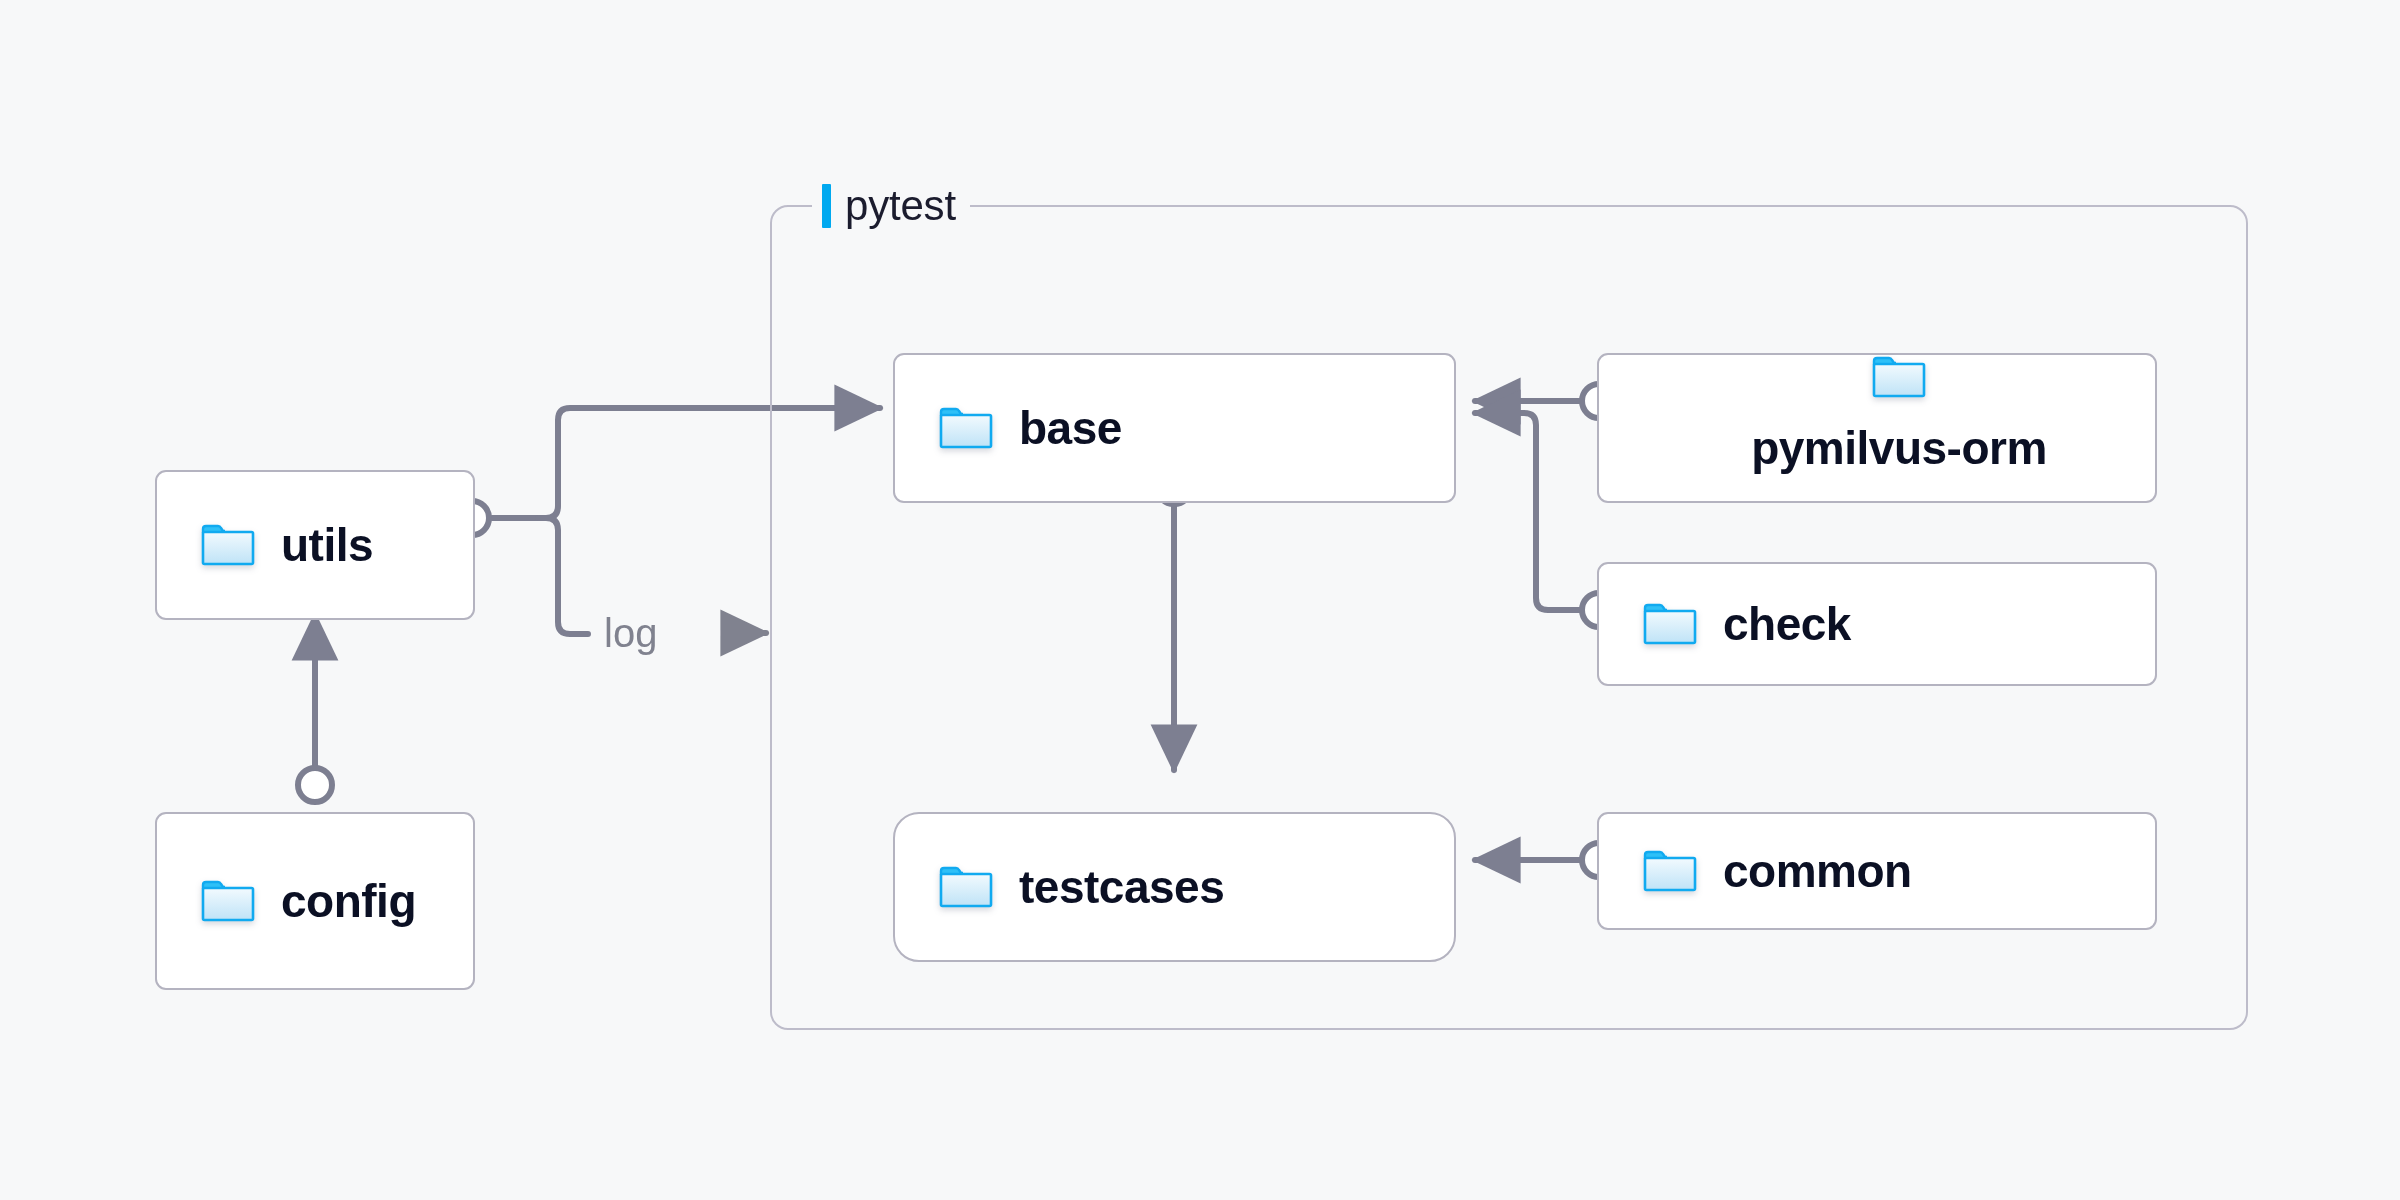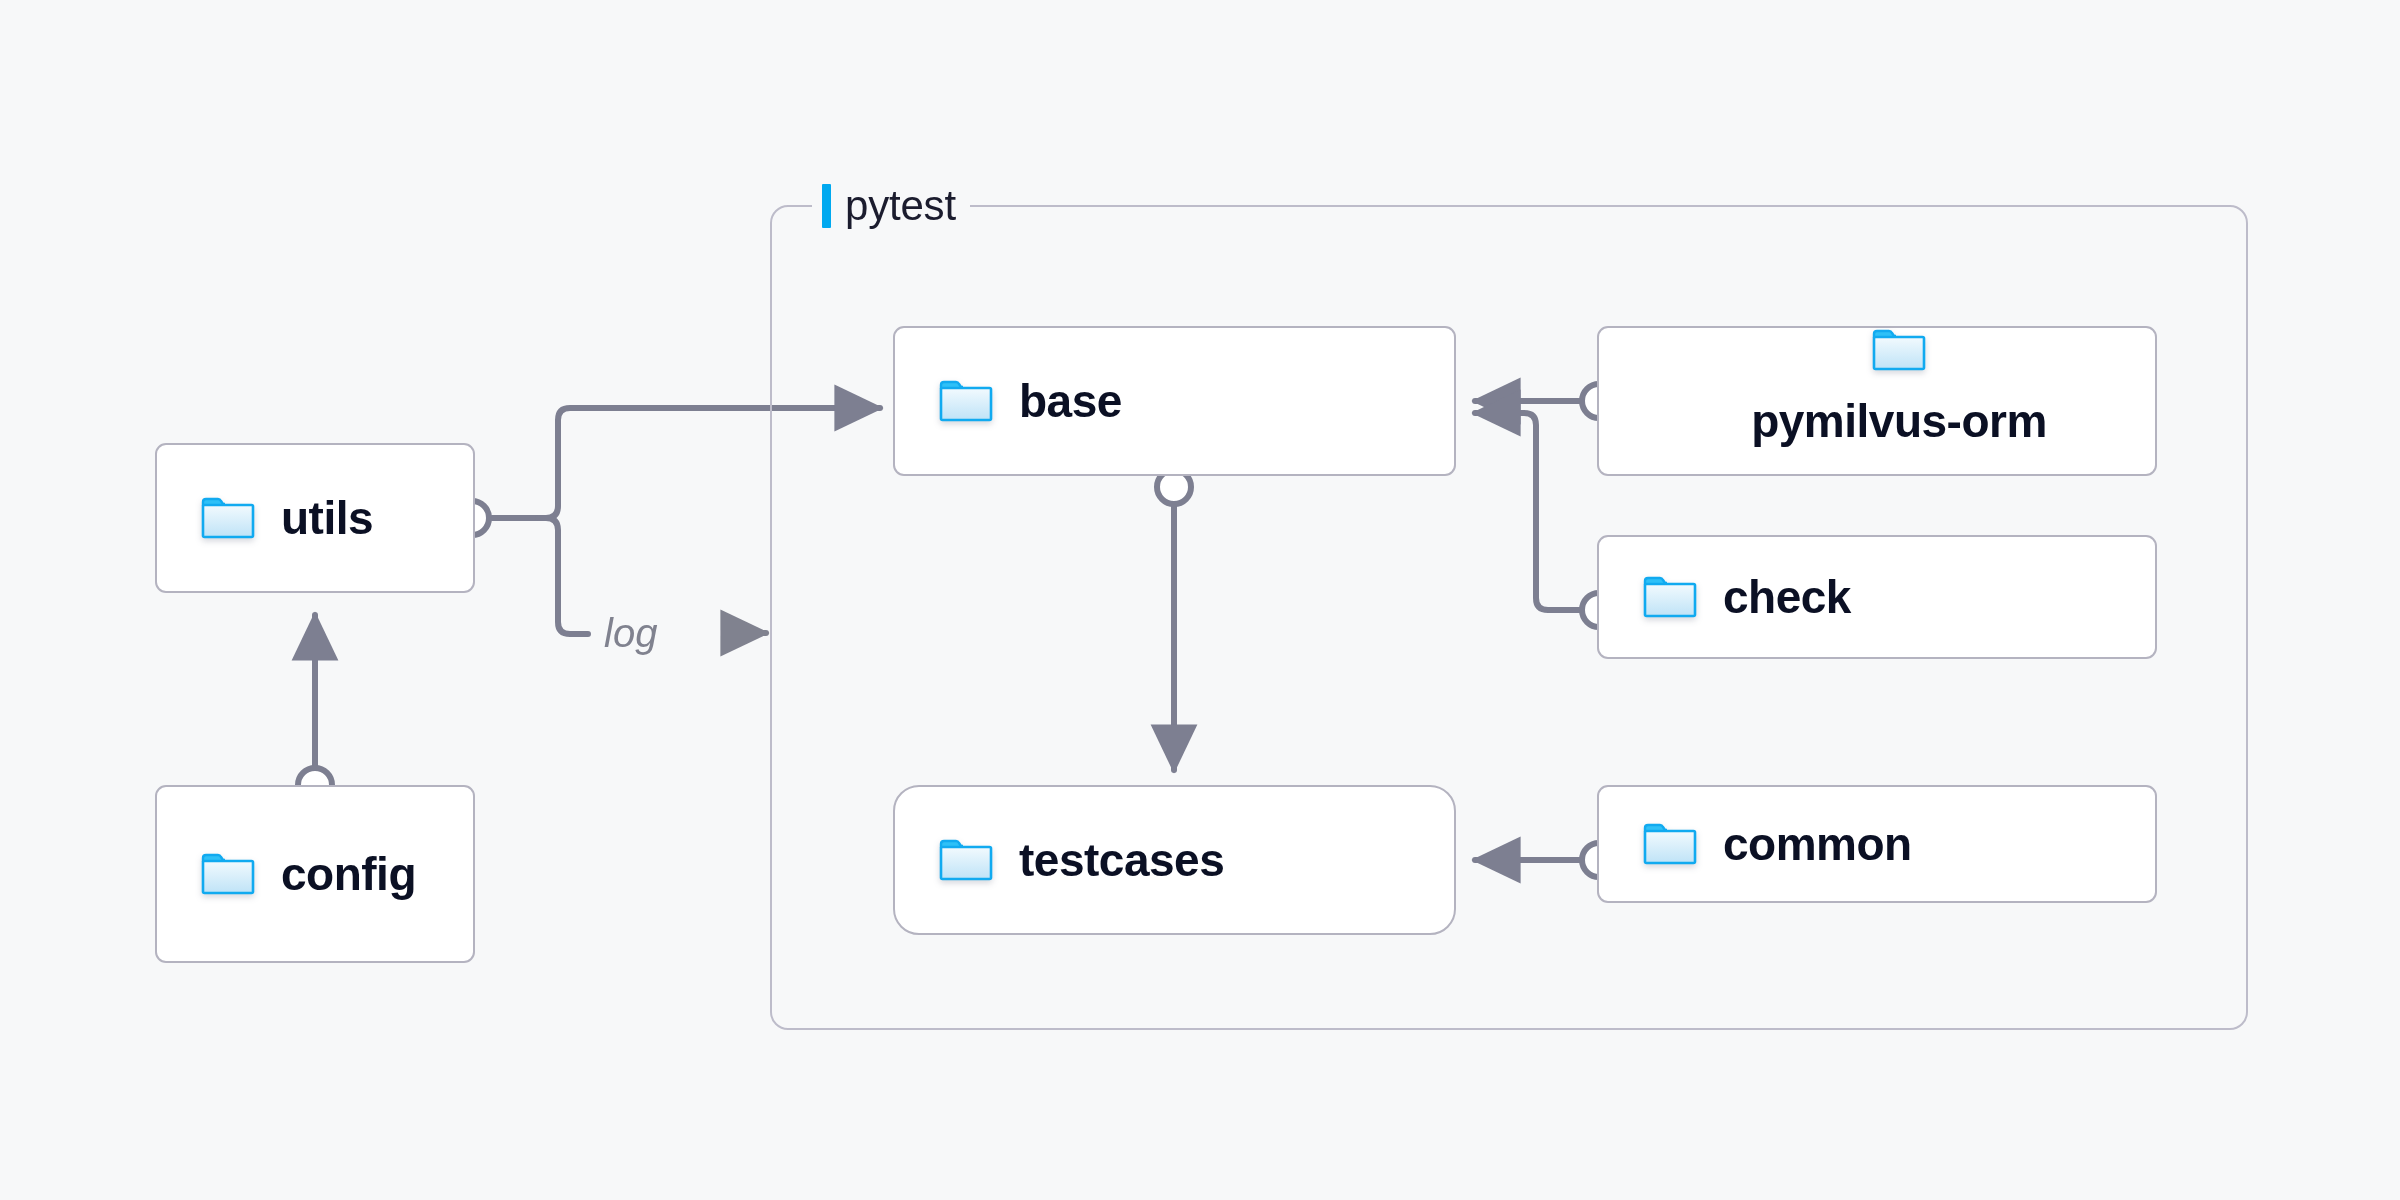--- a/index.html
+++ b/index.html
@@ -63,20 +63,21 @@
   .node {
     position: absolute;
     box-sizing: border-box;
     background: #ffffff;
     border: 2px solid #b4b3c0;
     border-radius: 11px;
     display: flex;
     align-items: center;
     padding-left: 44px;
     gap: 26px;
+    margin-top: 27px;
   }
   .node .label {
     font-size: 46px;
     font-weight: 700;
     color: #0b1024;
     letter-spacing: -0.5px;
     white-space: nowrap;
     line-height: 1;
   }
 
@@ -91,21 +92,20 @@
 
   
   .edge-label {
     position: absolute;
     font-size: 40px;
     color: #80828f;
     font-weight: 400;
     white-space: nowrap;
     letter-spacing: 0px;
     line-height: 1;
-    font-style: italic;
   }
 </style>
 </head>
 <body>
 
 <div id="canvas">
 
   <svg id="edges" viewBox="0 0 2400 1200" width="2400" height="1200">
     <defs>
       <marker id="arrowhead" markerWidth="9" markerHeight="9" refX="7.6" refY="4.5" orient="auto" markerUnits="strokeWidth">

